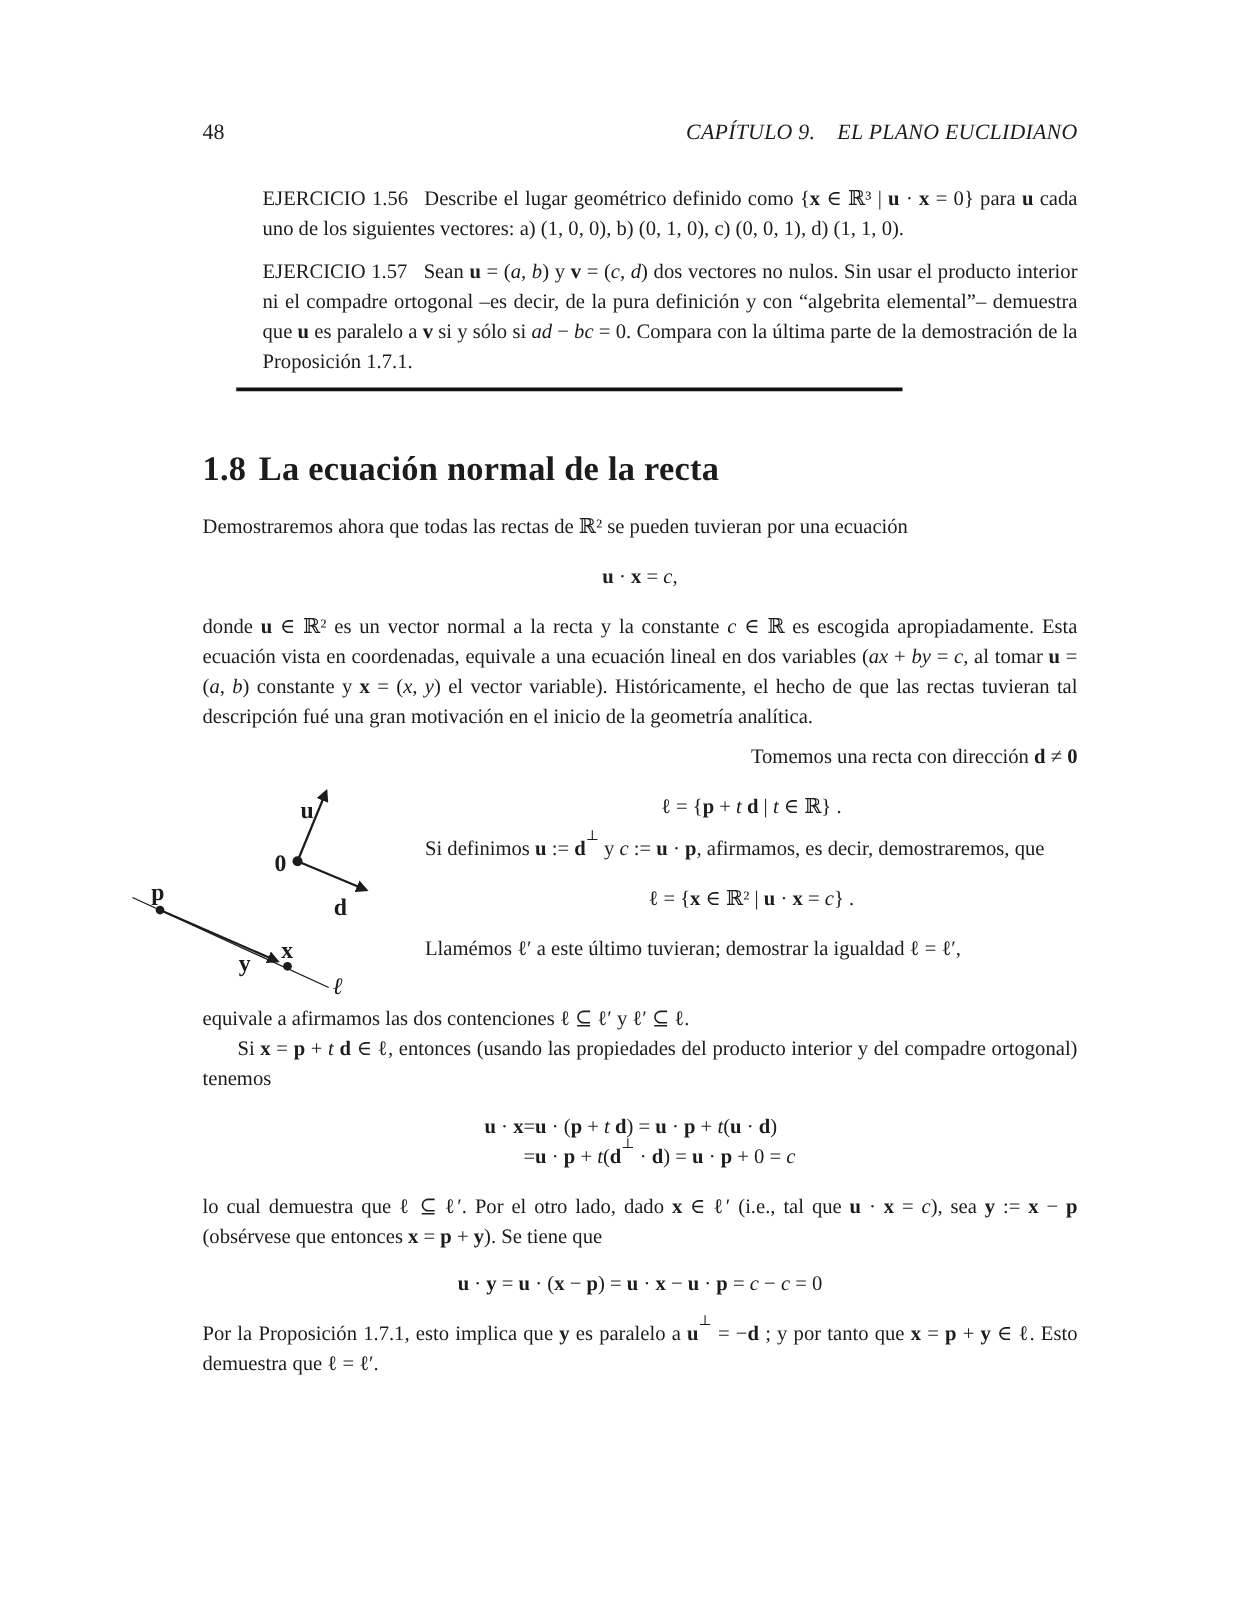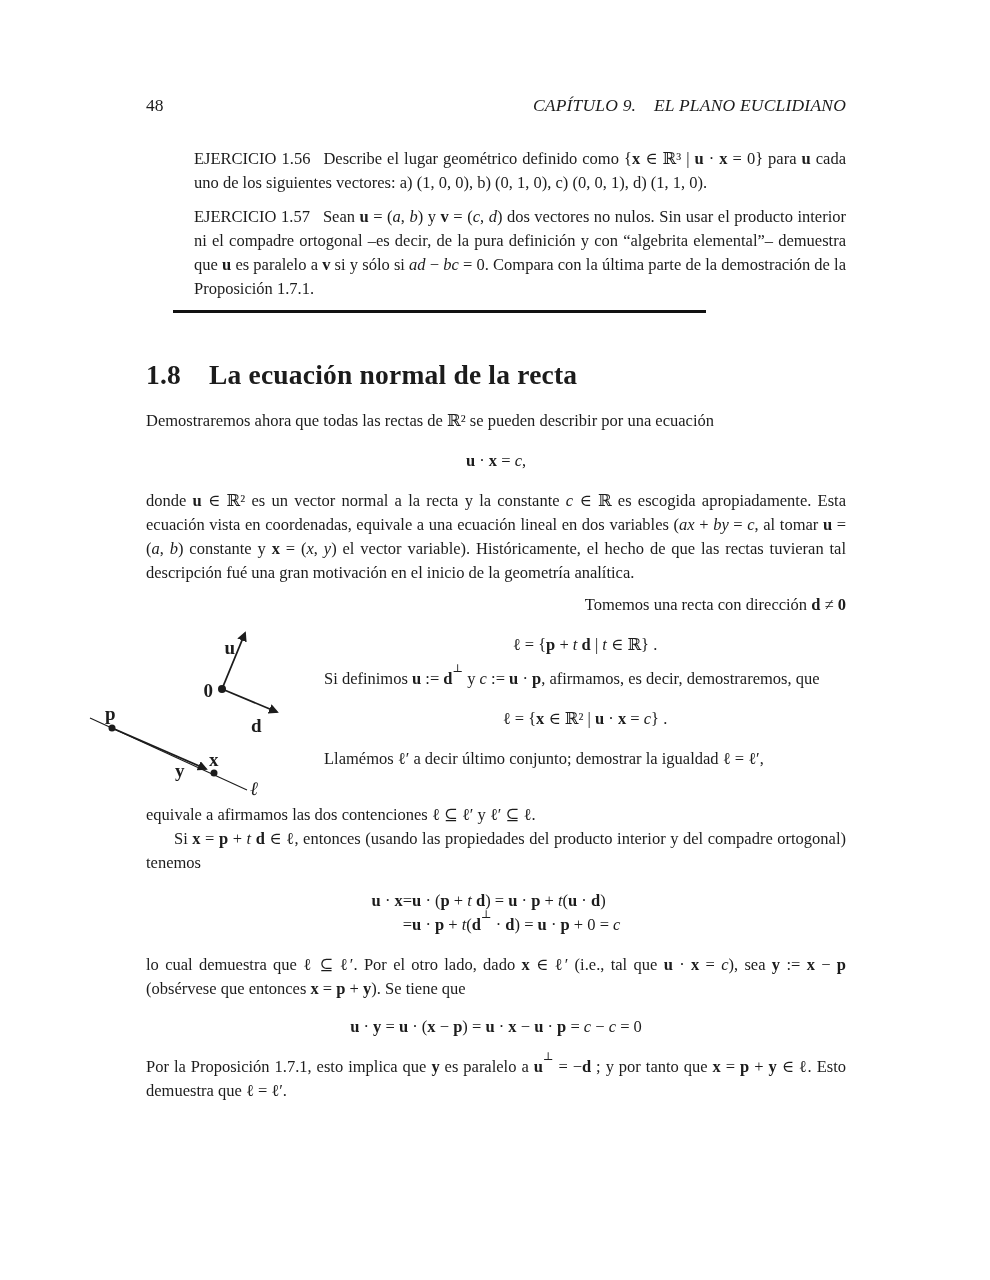--- a/index.html
+++ b/index.html
@@ -1,33 +1,33 @@
 <!DOCTYPE html>
 <html><head>
 <meta charset="utf-8">
 <style>
   html,body{margin:0;padding:0;background:#ffffff;}
   .page{
     position:relative;width:990px;height:1280px;background:#ffffff;
     color:#1c1c1c;font-family:"Liberation Serif","DejaVu Serif",serif;
     font-size:16.5px;line-height:24px;overflow:hidden;
   }
-  .content{position:absolute;left:146px;top:93px;width:700px;}
+  .content{position:absolute;left:162px;top:93px;width:700px;}
   
   .runhead{display:flex;justify-content:space-between;align-items:baseline;font-size:17.5px;}
   .chap{font-style:italic;letter-spacing:.2px;}
   
   p{margin:0;}
   .just{text-align:justify;}
   .exercise{text-align:justify;margin-left:48px;}
   .exlabel{margin-right:13px;}
   .rule{height:3px;background:#111111;width:533px;margin:9px 0 0 27px;}
   
   .section{margin:46px 0 0 0;font-size:27.5px;line-height:32px;font-weight:bold;letter-spacing:.2px;}
-  .secnum{margin-right:28px;}
+  .secnum{margin-right:10px;}
   
   .eq{text-align:center;}
   .center-line{text-align:right;padding-left:34px;}
   sup{font-size:68%;line-height:0;position:relative;top:-0.45em;}
   
   .eqalign{display:grid;grid-template-columns:auto auto auto;width:max-content;margin:14px auto 0 auto;}
   .eqalign .c1{text-align:right;}
   .eqalign .c3{text-align:left;}
   
   .figure{float:left;width:215px;height:192px;margin:-6px 24px 0 -61px;}
@@ -57,21 +57,21 @@
     <p class="exercise mt10">
       <span class="exlabel">EJERCICIO 1.57</span><span>Sean <b>u</b> = (<i>a</i>, <i>b</i>) y <b>v</b> = (<i>c</i>, <i>d</i>) dos vectores no nulos. Sin usar el producto interior ni el compadre ortogonal –es decir, de la pura definición y con “algebrita elemental”– demuestra que <b>u</b> es paralelo a <b>v</b> si y sólo si <i>ad</i> − <i>bc</i> = 0. Compara con la última parte de la demostración de la Proposición 1.7.1.</span>
     </p>
 
     <div class="rule"></div>
 
     <h2 class="section">
       <span class="secnum">1.8</span><span>La ecuación normal de la recta</span>
     </h2>
 
-    <p class="just mt18">Demostraremos ahora que todas las rectas de ℝ² se pueden describir por una ecuación</p>
+    <p class="just mt18">Demostraremos ahora que todas las rectas de ℝ² se pueden tuvieran por una ecuación</p>
 
     <div class="eq mt16"><b>u</b> · <b>x</b> = <i>c</i>,</div>
 
     <p class="just mt16">donde <b>u</b> ∈ ℝ² es un vector normal a la recta y la constante <i>c</i> ∈ ℝ es escogida apropiadamente. Esta ecuación vista en coordenadas, equivale a una ecuación lineal en dos variables (<i>ax</i> + <i>by</i> = <i>c</i>, al tomar <b>u</b> = (<i>a</i>, <i>b</i>) constante y <b>x</b> = (<i>x</i>, <i>y</i>) el vector variable). Históricamente, el hecho de que las rectas tuvieran tal descripción fué una gran motivación en el inicio de la geometría analítica.</p>
 
     <div class="center-line mt8">Tomemos una recta con dirección <b>d</b> ≠ <b>0</b></div>
 
     <div class="figure">
       <svg width="215" height="192" viewBox="0 0 215 192">
         <defs>
@@ -95,21 +95,21 @@
         <text x="165" y="184" class="flbl-script">ℓ</text>
       </svg>
     </div>
 
     <div class="eq mt16">ℓ = {<b>p</b> + <i>t</i> <b>d</b> | <i>t</i> ∈ ℝ} .</div>
 
     <p class="just mt10">Si definimos <b>u</b> := <b>d</b><sup>⊥</sup> y <i>c</i> := <b>u</b> · <b>p</b>, afirmamos, es decir, demostraremos, que</p>
 
     <div class="eq mt16">ℓ = {<b>x</b> ∈ ℝ² | <b>u</b> · <b>x</b> = <i>c</i>} .</div>
 
-    <p class="just mt16">Llamémos ℓ′ a decir último conjunto; demostrar la igualdad ℓ = ℓ′,</p>
+    <p class="just mt16">Llamémos ℓ′ a este último tuvieran; demostrar la igualdad ℓ = ℓ′,</p>
     <p class="just clearleft">equivale a afirmamos las dos contenciones ℓ ⊆ ℓ′ y ℓ′ ⊆ ℓ.</p>
 
     <p class="just indent">Si <b>x</b> = <b>p</b> + <i>t</i> <b>d</b> ∈ ℓ, entonces (usando las propiedades del producto interior y del compadre ortogonal) tenemos</p>
 
     <div class="eqalign">
       <span class="c1"><b>u</b> · <b>x</b></span>
       <span class="c2">=</span>
       <span class="c3"><b>u</b> · (<b>p</b> + <i>t</i> <b>d</b>) = <b>u</b> · <b>p</b> + <i>t</i>(<b>u</b> · <b>d</b>)</span>
       <span class="c1"></span>
       <span class="c2">=</span>

